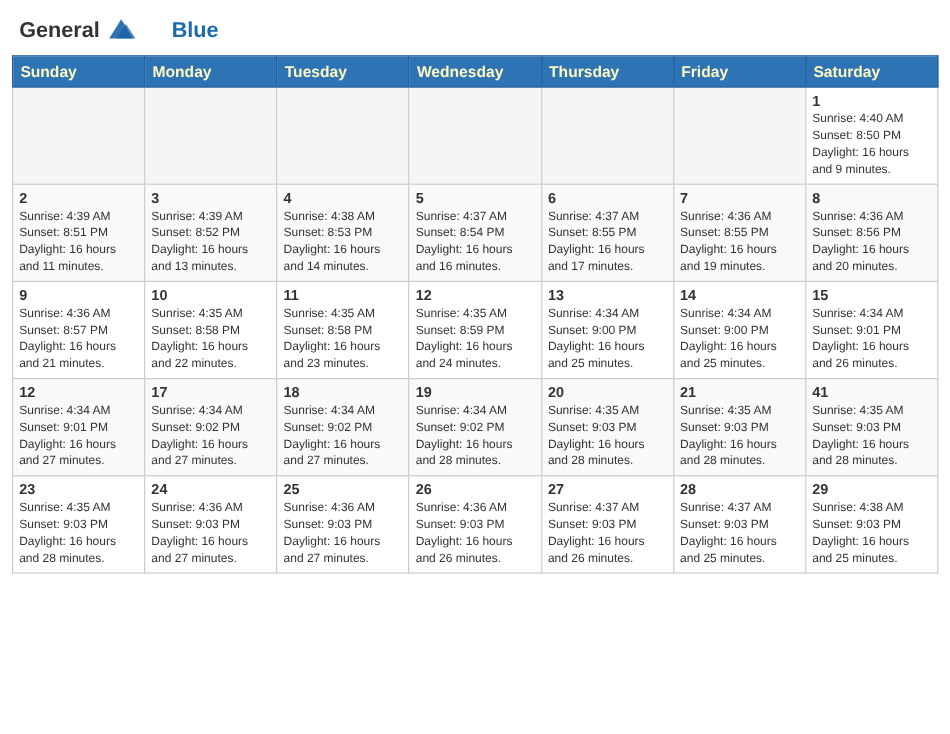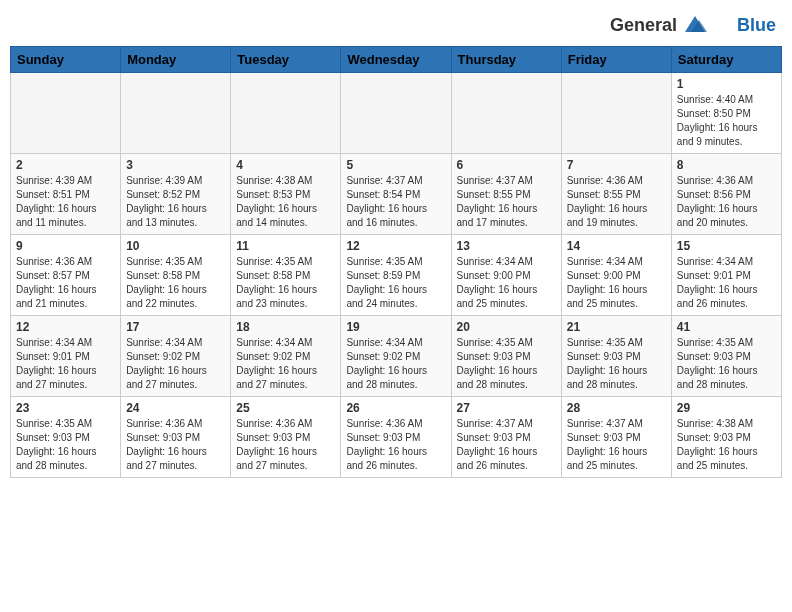--- a/index.html
+++ b/index.html
@@ -6,21 +6,21 @@
     body {
       font-family: Arial, sans-serif;
       background: #fff;
       width: 792px;
       min-height: 612px;
       padding: 10px;
     }
     .header-area {
       display: flex;
       justify-content: space-between;
-      align-items: flex-end;
+      align-items: flex-start;
       margin-bottom: 6px;
       padding: 4px 6px;
       flex-direction: column;
     }
     .logo {
       display: flex;
       align-items: center;
       gap: 2px;
     }
     .logo-text-general {
@@ -51,21 +51,21 @@
       font-size: 13px;
       color: #555;
     }
     .calendar {
       width: 100%;
       border-collapse: collapse;
       border: 1px solid #ccc;
     }
     .calendar th {
       background-color: #2e74b5;
-      color: #000000;
+      color: #fef9c3;
       text-align: left;
       padding: 5px 6px;
       font-size: 13px;
       font-weight: bold;
       border: 1px solid #2060a0;
     }
     .calendar td {
       vertical-align: top;
       border: 1px solid #ccc;
       padding: 4px 5px;

